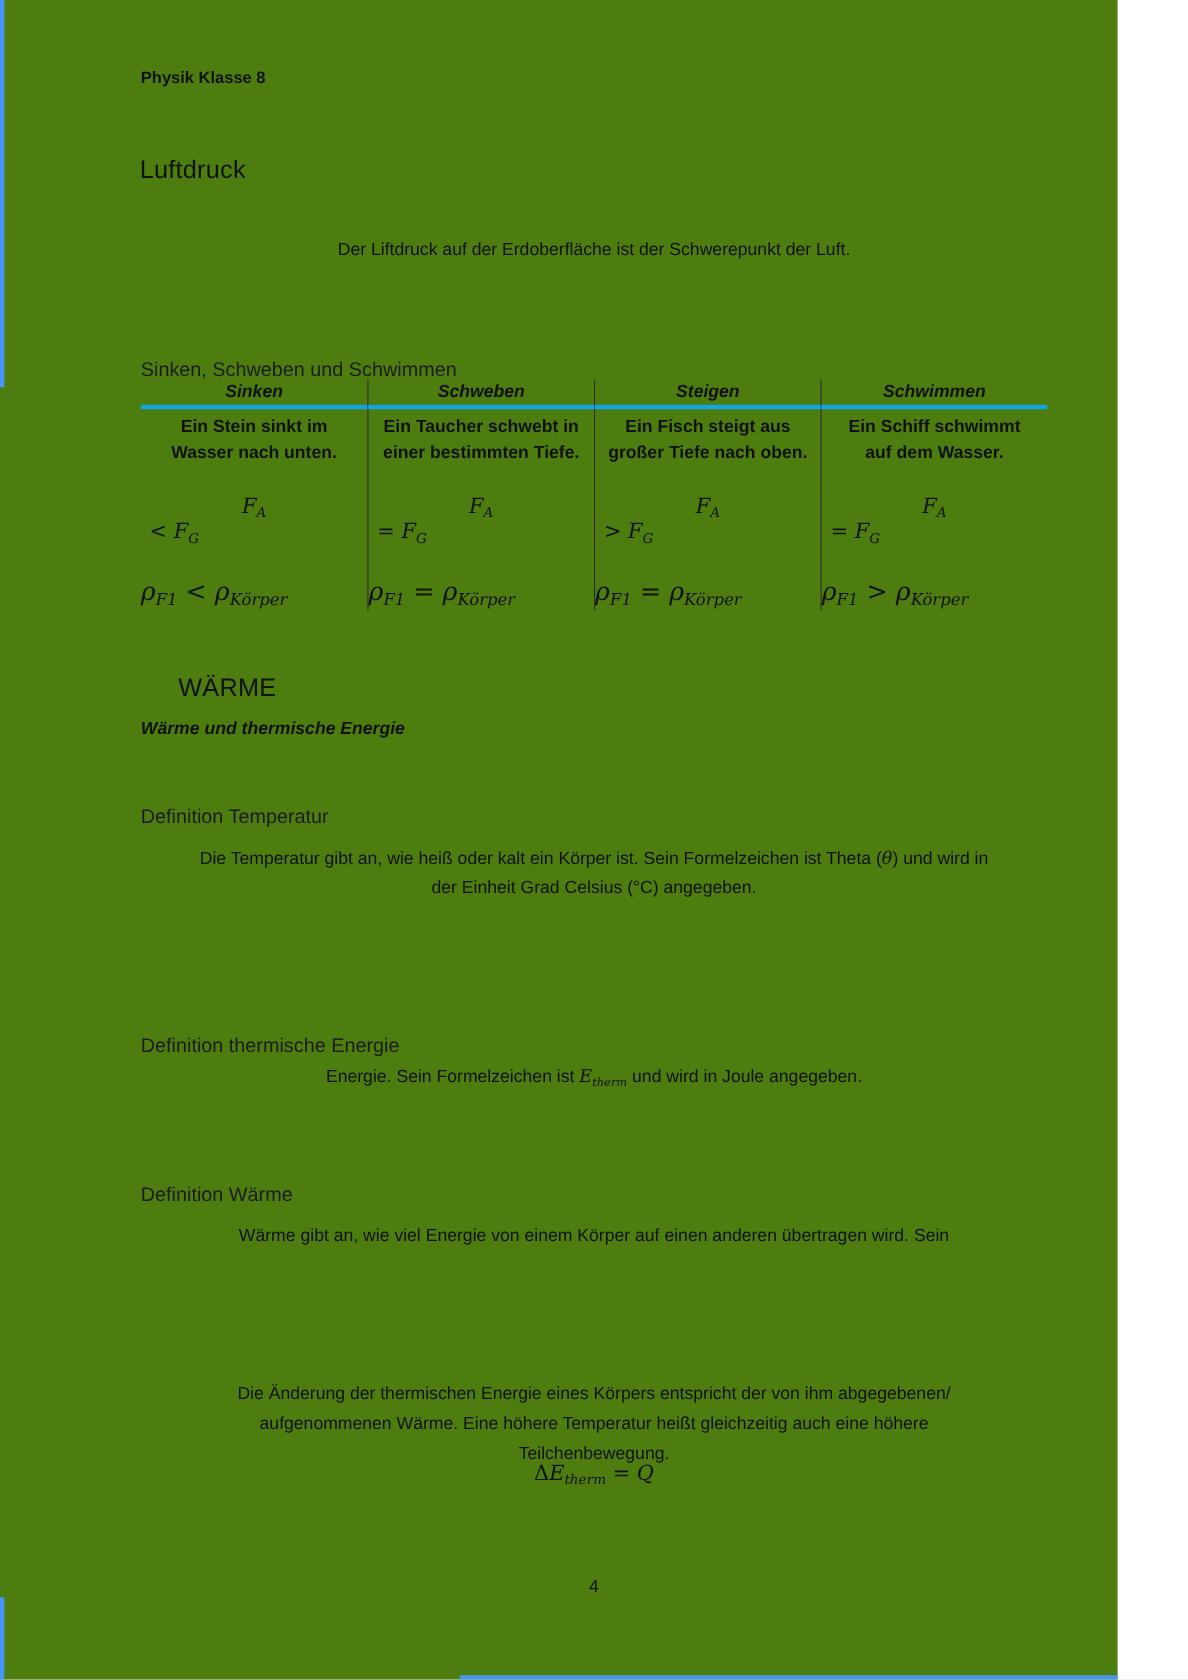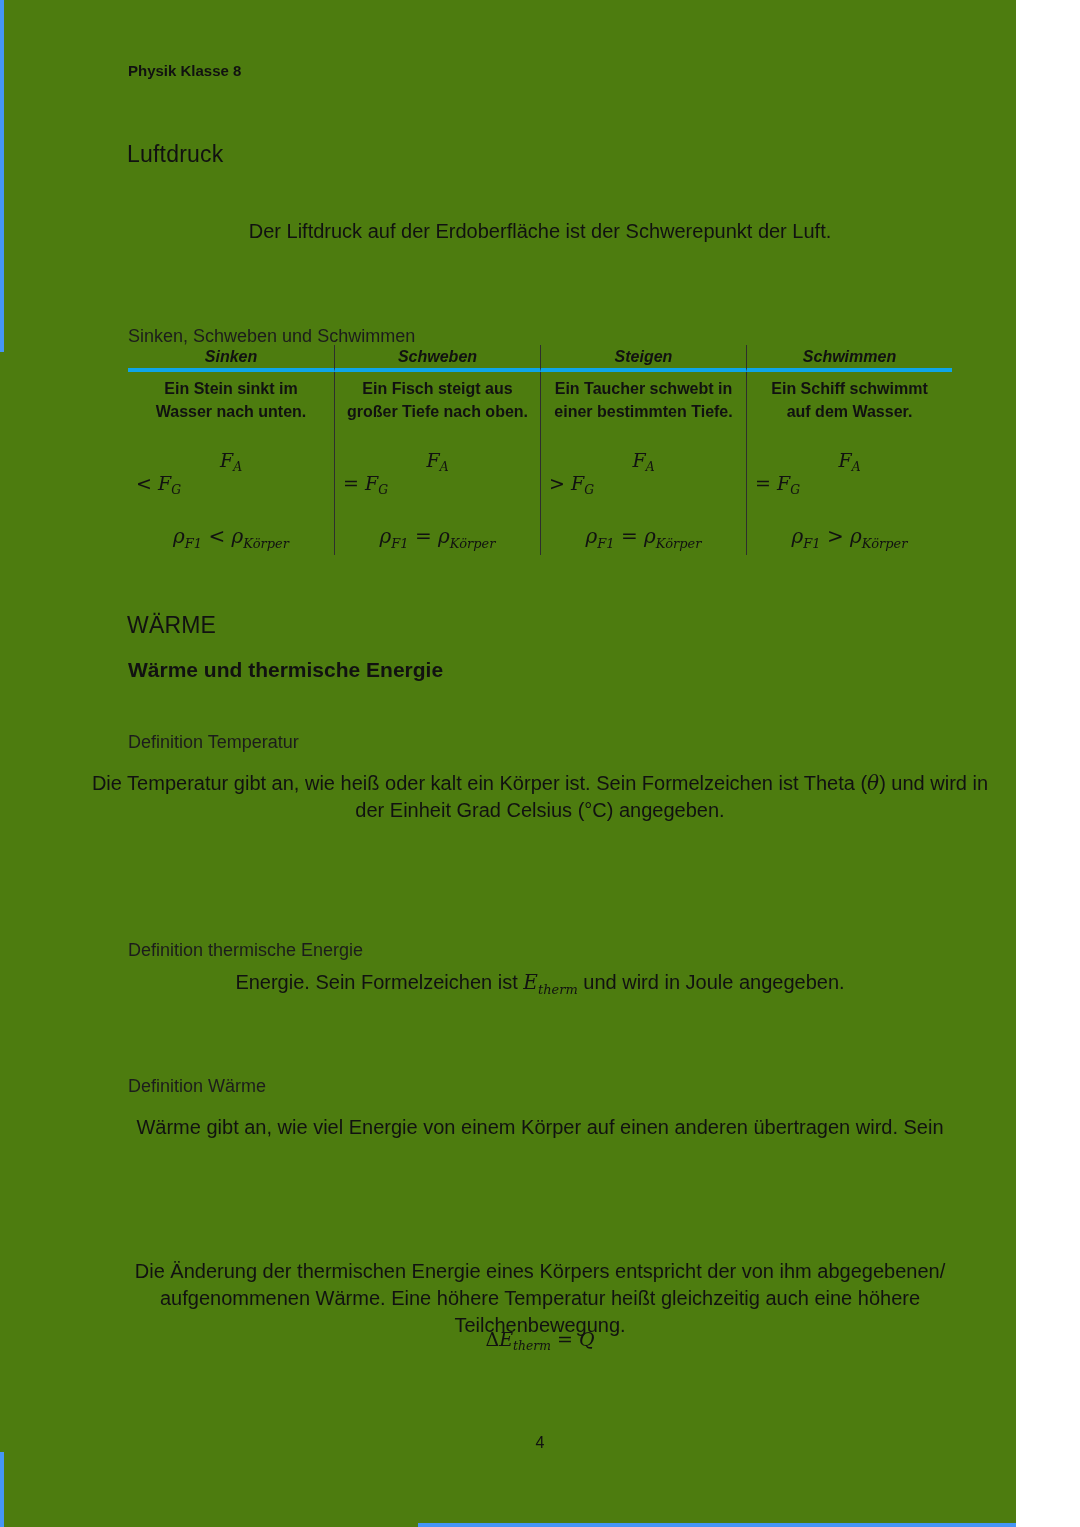--- a/index.html
+++ b/index.html
@@ -16,26 +16,26 @@
 
   
   .edge { position: absolute; background: #4596f7; }
   .edge-left-top    { left: 0; top: 0; width: 4px; height: 352px; }
   .edge-left-bottom { left: 0; top: 1452px; width: 4px; height: 75px; }
   .edge-bottom      { left: 418px; top: 1523px; width: 662px; height: 4px; }
 
   .doc-header { left: 128px; top: 62px; font-size: 15px; font-weight: 700; }
   .h-title    { left: 127px; top: 126px; font-size: 23px; font-weight: 400; letter-spacing: 0.2px; }
   .h-sub      { left: 128px; font-size: 18px; font-weight: 400; color: #1c1c1c; margin-top: 48px; }
-  .h-bold     { left: 128px; top: 641px; font-size: 21px; font-weight: 700; }
+  .h-bold     { left: 128px; top: 641px; font-size: 16px; font-weight: 700; font-style: italic; }
 
   .cpar {
     left: 0; width: 1080px;
     text-align: center;
-    font-size: 20px;
+    font-size: 16px;
     line-height: 27px;
   }
   .intro { top: 198px; }
 
   
   .math { font-family: "DejaVu Serif", serif; font-style: normal; }
   .math .mi { font-style: italic; }
   .math .mo { font-style: normal; }
   .math sub { font-size: 0.65em; font-style: italic; vertical-align: -0.35em; letter-spacing: 0; }
 
@@ -54,33 +54,33 @@
     border-bottom: 4px solid #0ea5e9;
   }
   .td-desc { padding-top: 5px; text-align: center; }
   .td-desc .inner {
     max-width: 182px; margin: 0 auto;
     font-weight: 700; font-size: 16px; line-height: 23px;
   }
   .td-force { font-size: 19px; }
   .td-force .fa-line { text-align: center; height: 23px; }
   .td-force .op-line { text-align: left; padding-left: 8px; height: 24px; }
-  .td-dens { text-align: center; padding-top: 25px; font-size: 20px; }
+  .td-dens { text-align: left; padding-top: 25px; font-size: 23px; }
 
   .p-temp   { top: 750px; }
   .p-therm  { top: 922px; }
   .p-waerme { top: 1094px; }
   .p-aend   { top: 1238px; }
   .p-formula { top: 1326px; font-size: 19px; }
 
   .def-temp-h   { top: 684px; }
   .def-therm-h  { top: 892px; }
   .def-waerme-h { top: 1028px; }
   .sec1         { top: 278px; }
-  .waerme-title { top: 597px; }
+  .waerme-title { top: 597px; margin-left: 35px; }
 
   .page-number { top: 1434px; left: 0; width: 1080px; text-align: center; font-size: 16px; }
 </style>
 </head>
 <body>
 
 <div class="page">
 
   <div class="edge edge-left-top"></div>
   <div class="edge edge-left-bottom"></div>
@@ -98,24 +98,24 @@
 
     <div class="th">Sinken</div>
     <div class="th bl">Schweben</div>
     <div class="th bl">Steigen</div>
     <div class="th bl">Schwimmen</div>
 
     <div class="td-desc">
       <div class="inner">Ein Stein sinkt im Wasser nach unten.</div>
     </div>
     <div class="td-desc bl">
-      <div class="inner">Ein Fisch steigt aus großer Tiefe nach oben.</div>
+      <div class="inner">Ein Taucher schwebt in einer bestimmten Tiefe.</div>
     </div>
     <div class="td-desc bl">
-      <div class="inner">Ein Taucher schwebt in einer bestimmten Tiefe.</div>
+      <div class="inner">Ein Fisch steigt aus großer Tiefe nach oben.</div>
     </div>
     <div class="td-desc bl">
       <div class="inner">Ein Schiff schwimmt auf dem Wasser.</div>
     </div>
 
     <div class="td-force">
       <div class="fa-line"><span class="math"><span class="mi">F</span><sub>A</sub></span></div>
       <div class="op-line"><span class="math"><span class="mo">&lt;</span> <span class="mi">F</span><sub>G</sub></span></div>
     </div>
     <div class="td-force bl">

